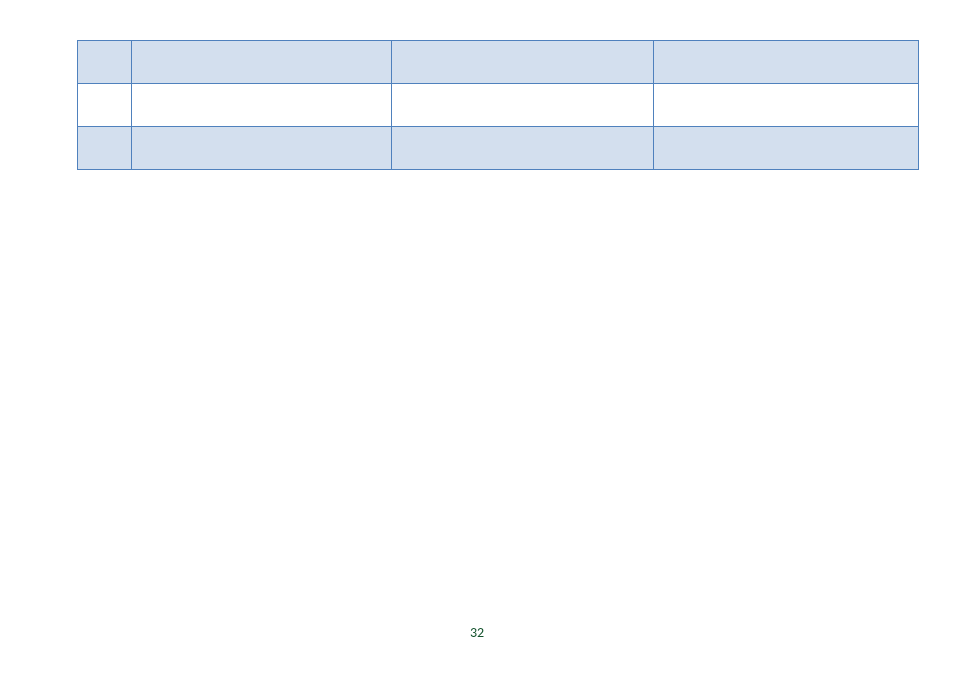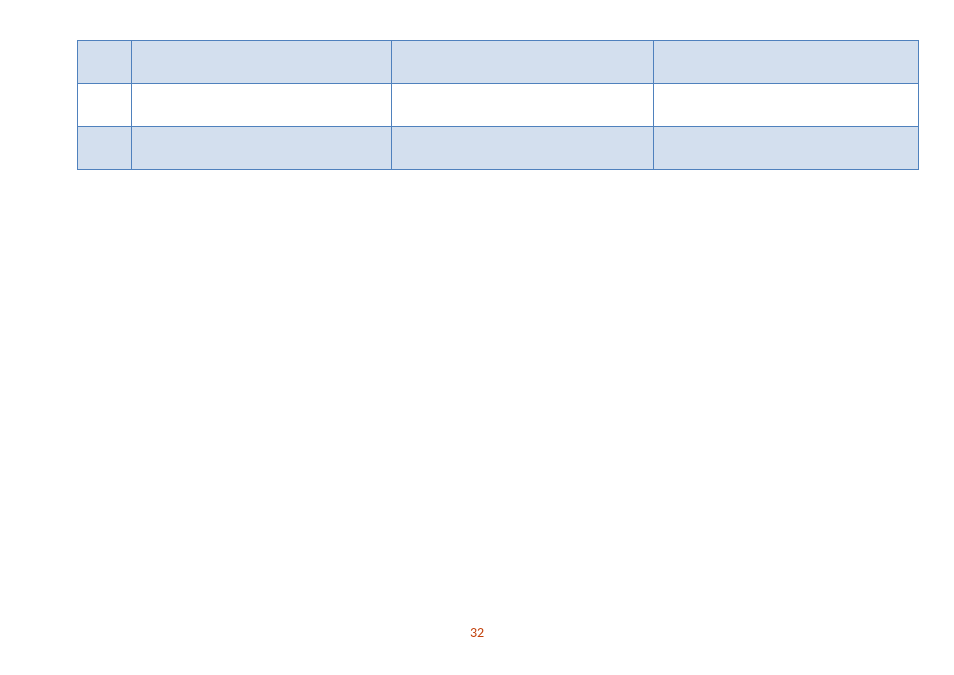--- a/index.html
+++ b/index.html
@@ -42,21 +42,21 @@
   col.c4{width:265px;}
   tr.shaded td{background:#d3dfee;}
   tr.plain  td{background:#ffffff;}
   .page-number{
     position:absolute;
     left:0;
     width:954px;
     bottom:34px;
     text-align:center;
     font-size:14px;
-    color:#c2410c;
+    color:#14532d;
   }
 </style>
 </head>
 <body>
 
 <div class="page">
 
   <div class="table-wrap">
     <table>
       <colgroup>

